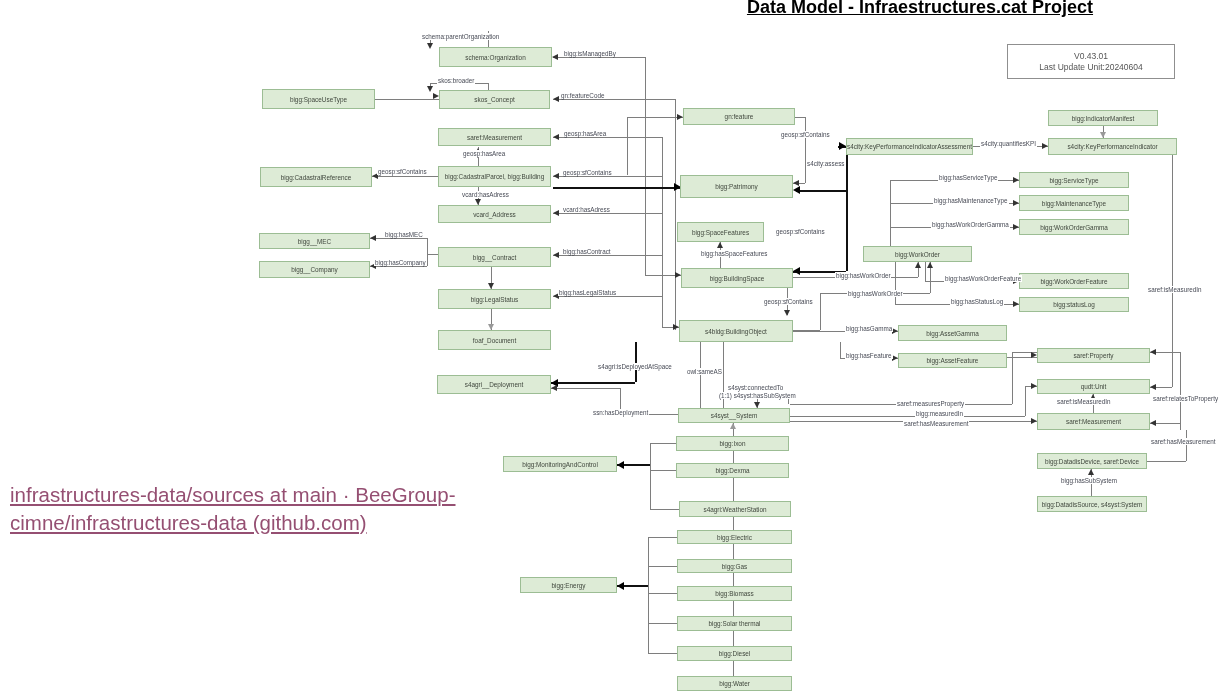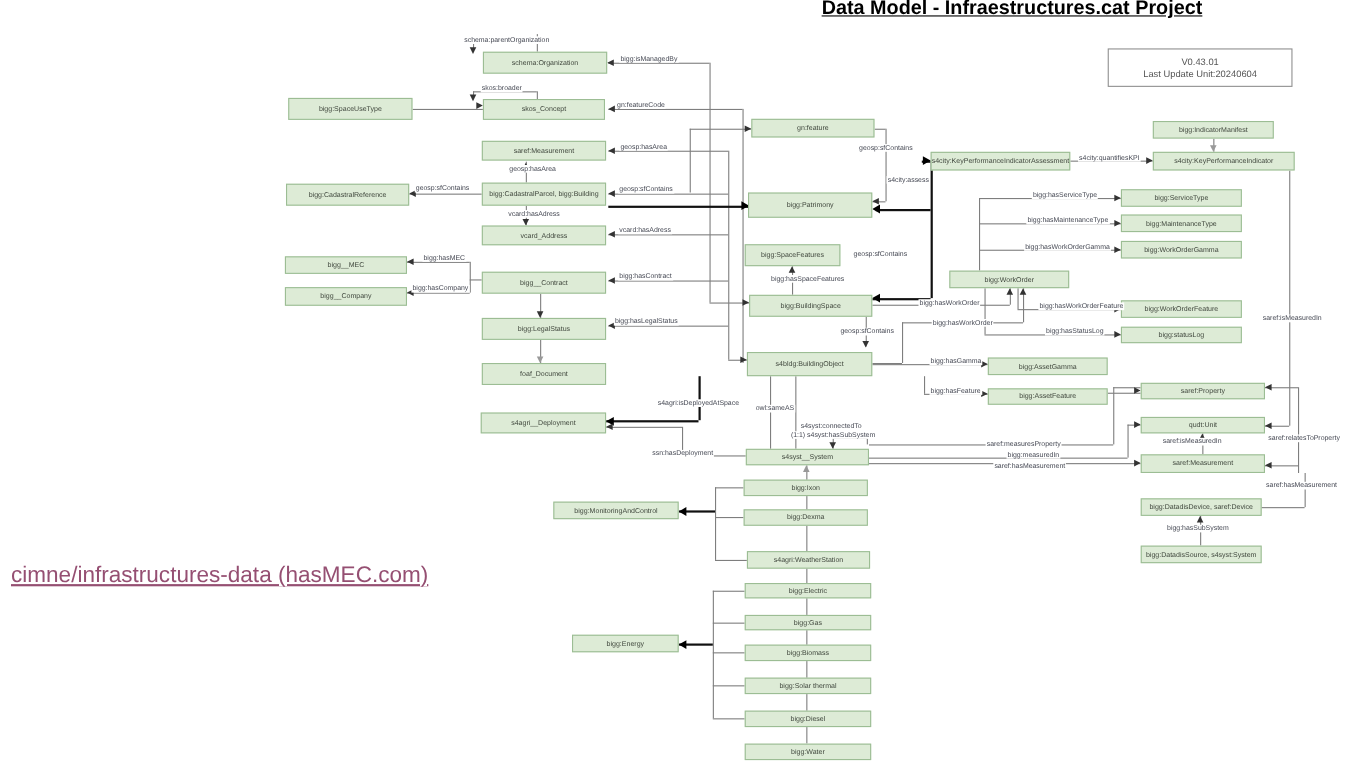--- a/index.html
+++ b/index.html
@@ -276,15 +276,15 @@
       <div class="elabel" style="left: 1147px; top: 286px;">saref:isMeasuredIn</div>
       <div class="elabel" style="left: 1152px; top: 395px;">saref:relatesToProperty</div>
       <div class="elabel" style="left: 1150px; top: 438px;">saref:hasMeasurement</div>
       <div class="elabel" style="left: 597px; top: 363px;">s4agri:isDeployedAtSpace</div>
       <div class="elabel" style="left: 686px; top: 368px;">owl:sameAS</div>
       <div class="elabel" style="left: 727px; top: 384px;">s4syst:connectedTo</div>
       <div class="elabel" style="left: 718px; top: 392px;">(1:1) s4syst:hasSubSystem</div>
       <div class="elabel" style="left: 592px; top: 409px;">ssn:hasDeployment</div>
       <div class="elabel" style="left: 1060px; top: 477px;">bigg:hasSubSystem</div>
     </div>
-  <a id="gh-link"><br>
-  <span>cimne/infrastructures-data (hasMEC.com)</span></a>
+  <a id="gh-link"><span>infrastructures-data/sources at main · BeeGroup-</span><br>
+  <span>cimne/infrastructures-data (github.com)</span></a>
 </div>
 
 </body></html>

